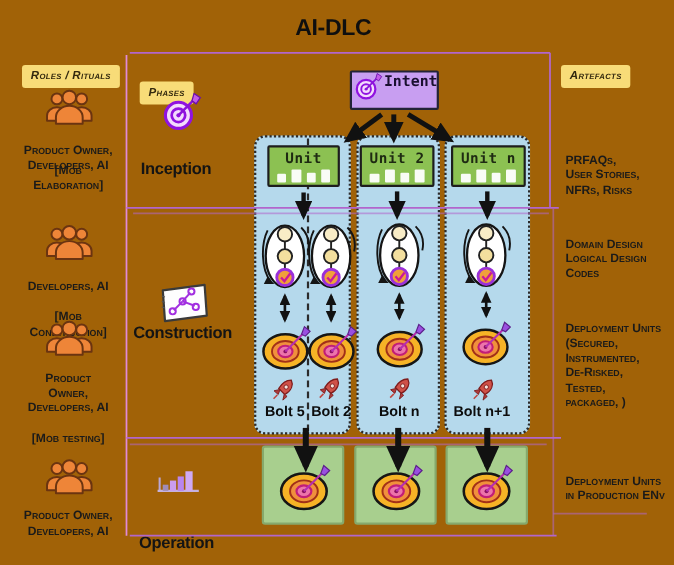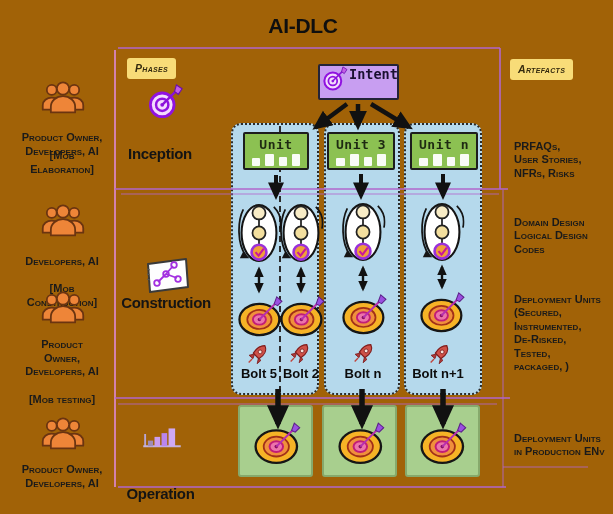--- a/index.html
+++ b/index.html
@@ -120,21 +120,22 @@
       <rect x="22.5" y="14" width="6" height="14" fill="#b985ee"></rect>
       <rect x="30" y="9" width="7" height="19" fill="#cfa9f4"></rect>
     </symbol>
   </defs>
 </svg>
 
 <div class="canvas">
 
   <div class="title">AI-DLC</div>
 
-  <div class="tag" style="left:127px;top:58px;">Phases</div>
+  <div class="tag" style="left:20px;top:59px;">Roles / Rituals</div>
+  <div class="tag" style="left:127px;top:74px;">Phases</div>
   <div class="tag" style="left:510px;top:59px;">Artefacts</div>
 
   <svg class="picon" style="left:40px;top:80px;" viewBox="0 0 50 40">
       <use href="#sym-people"></use>
     </svg>
   <div class="role-text" style="top:117px;">
     <div>Product Owner,
 Developers, AI</div>
   </div>
   <div class="role-text" style="top:149px;">[Mob
@@ -197,21 +198,21 @@
   <div class="unit" style="left:243px;width:66px;">
     <span class="unit-label">Unit</span>
     <span class="tabs">
         <span class="tab"></span>
         <span class="tab"></span>
         <span class="tab"></span>
         <span class="tab"></span>
       </span>
   </div>
   <div class="unit" style="left:327px;width:68px;">
-    <span class="unit-label">Unit 3</span>
+    <span class="unit-label">Unit 2</span>
     <span class="tabs">
         <span class="tab"></span>
         <span class="tab"></span>
         <span class="tab"></span>
         <span class="tab"></span>
       </span>
   </div>
   <div class="unit" style="left:410px;width:68px;">
     <span class="unit-label">Unit n</span>
     <span class="tabs">

